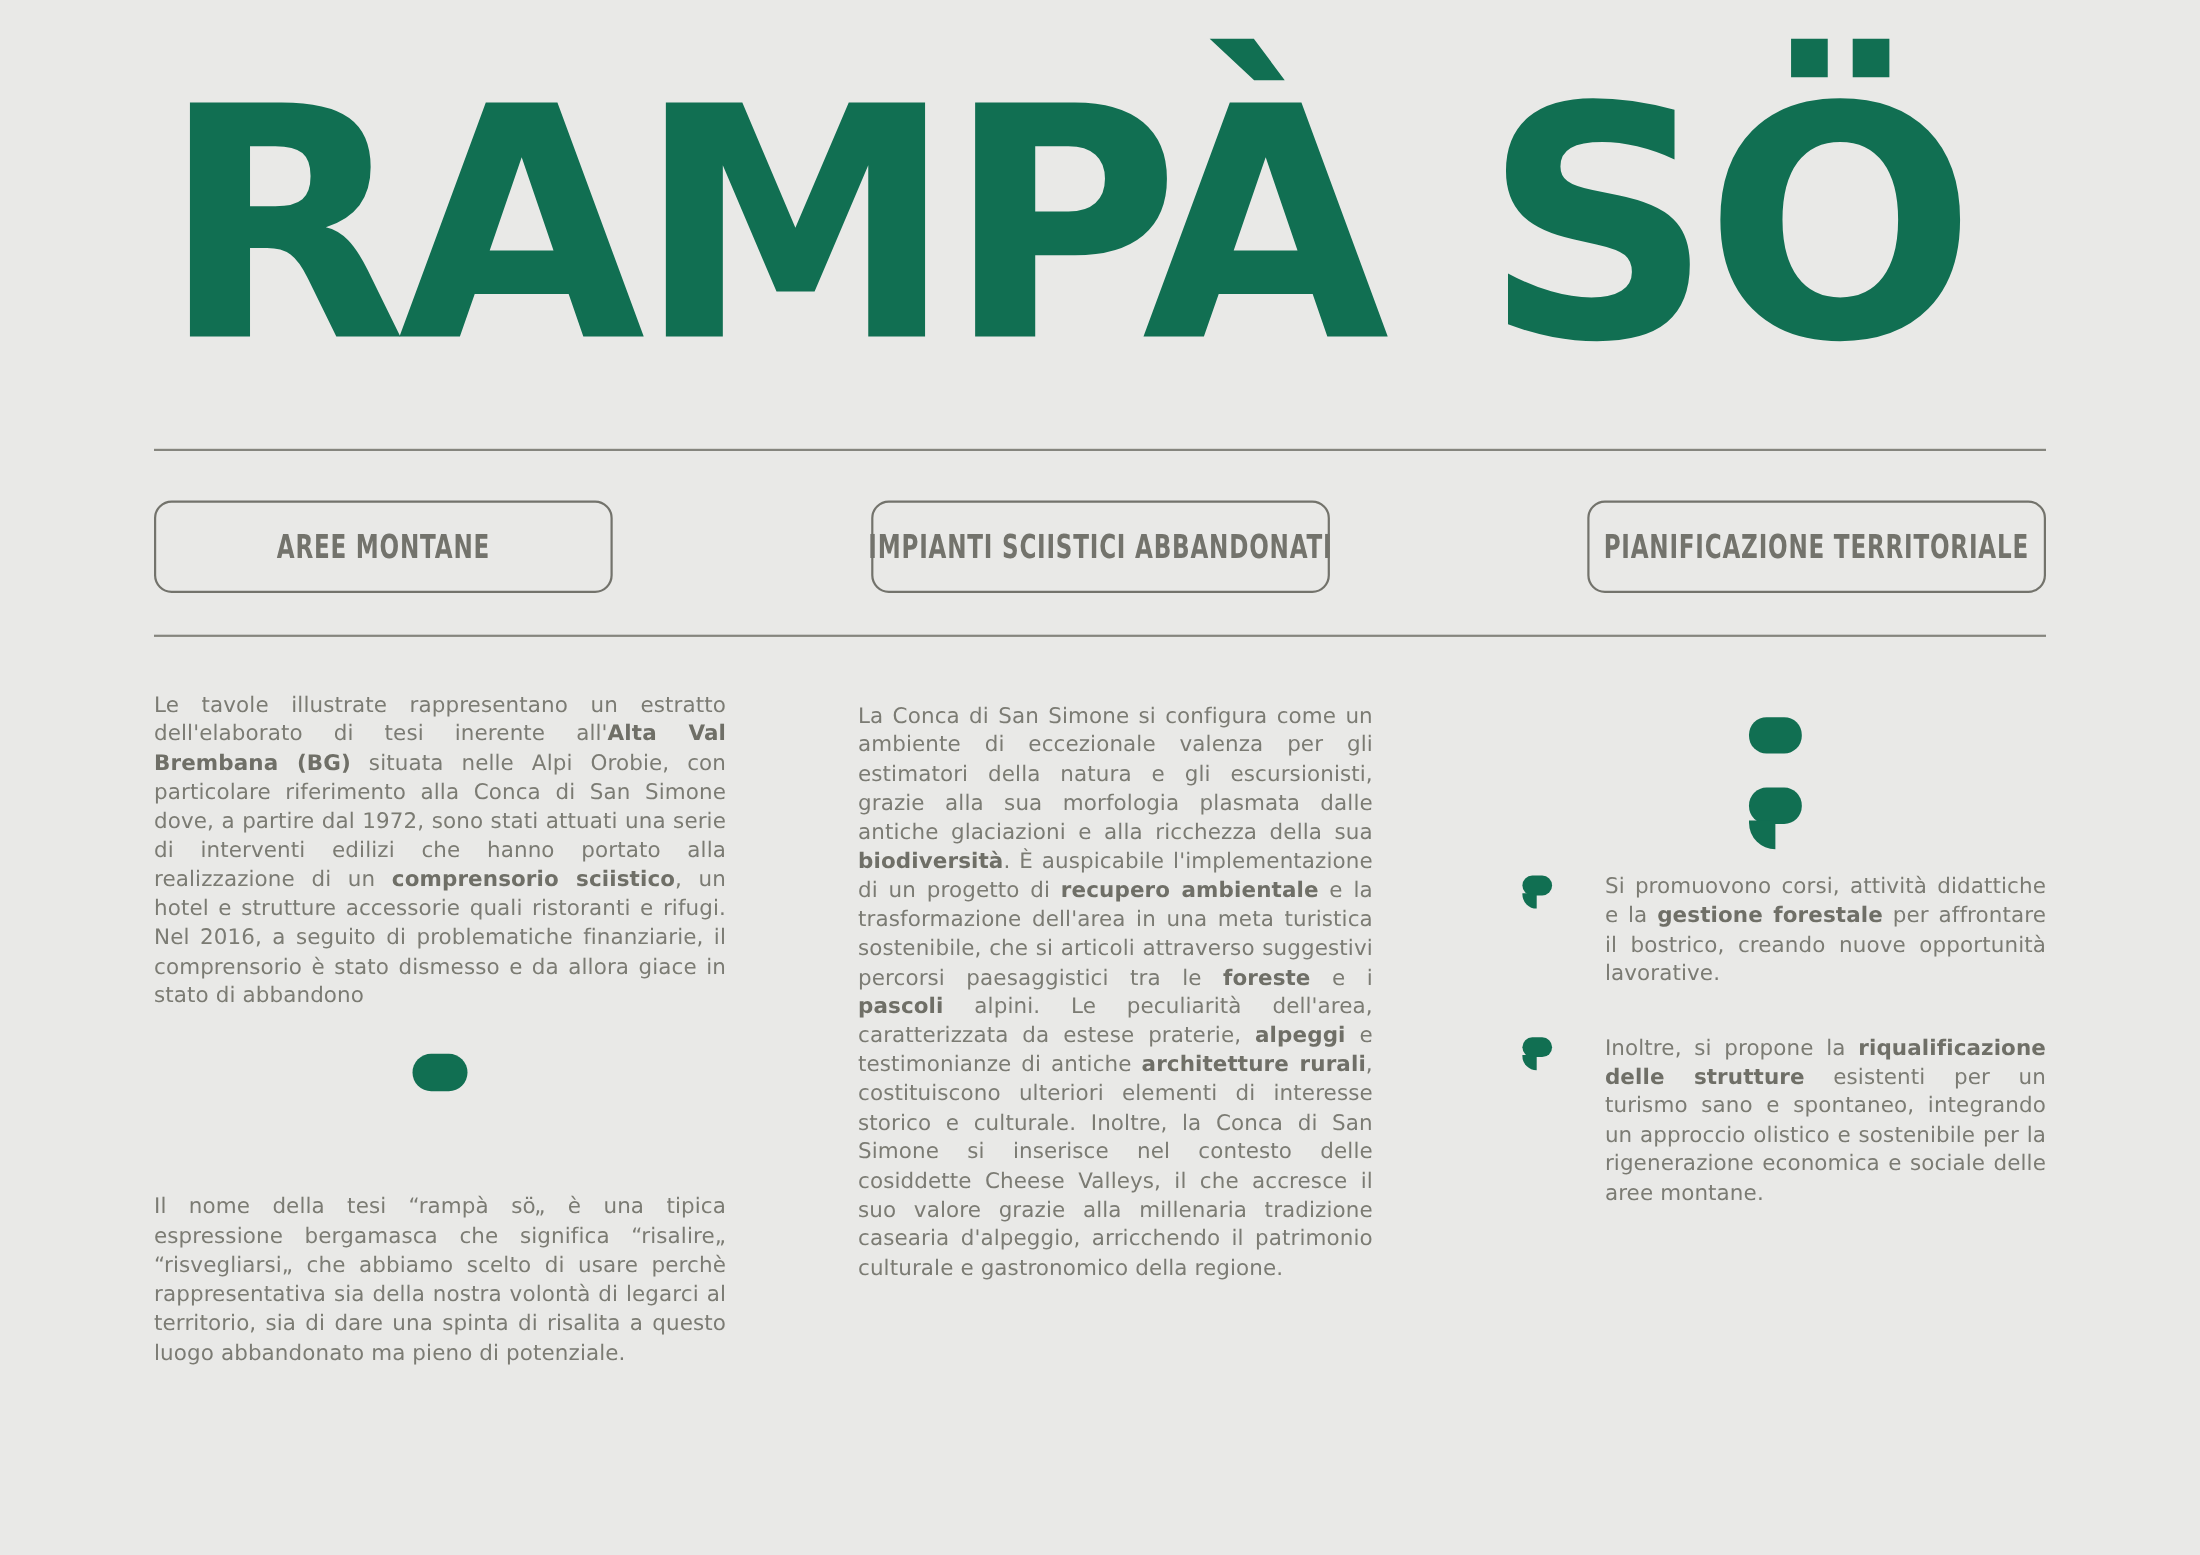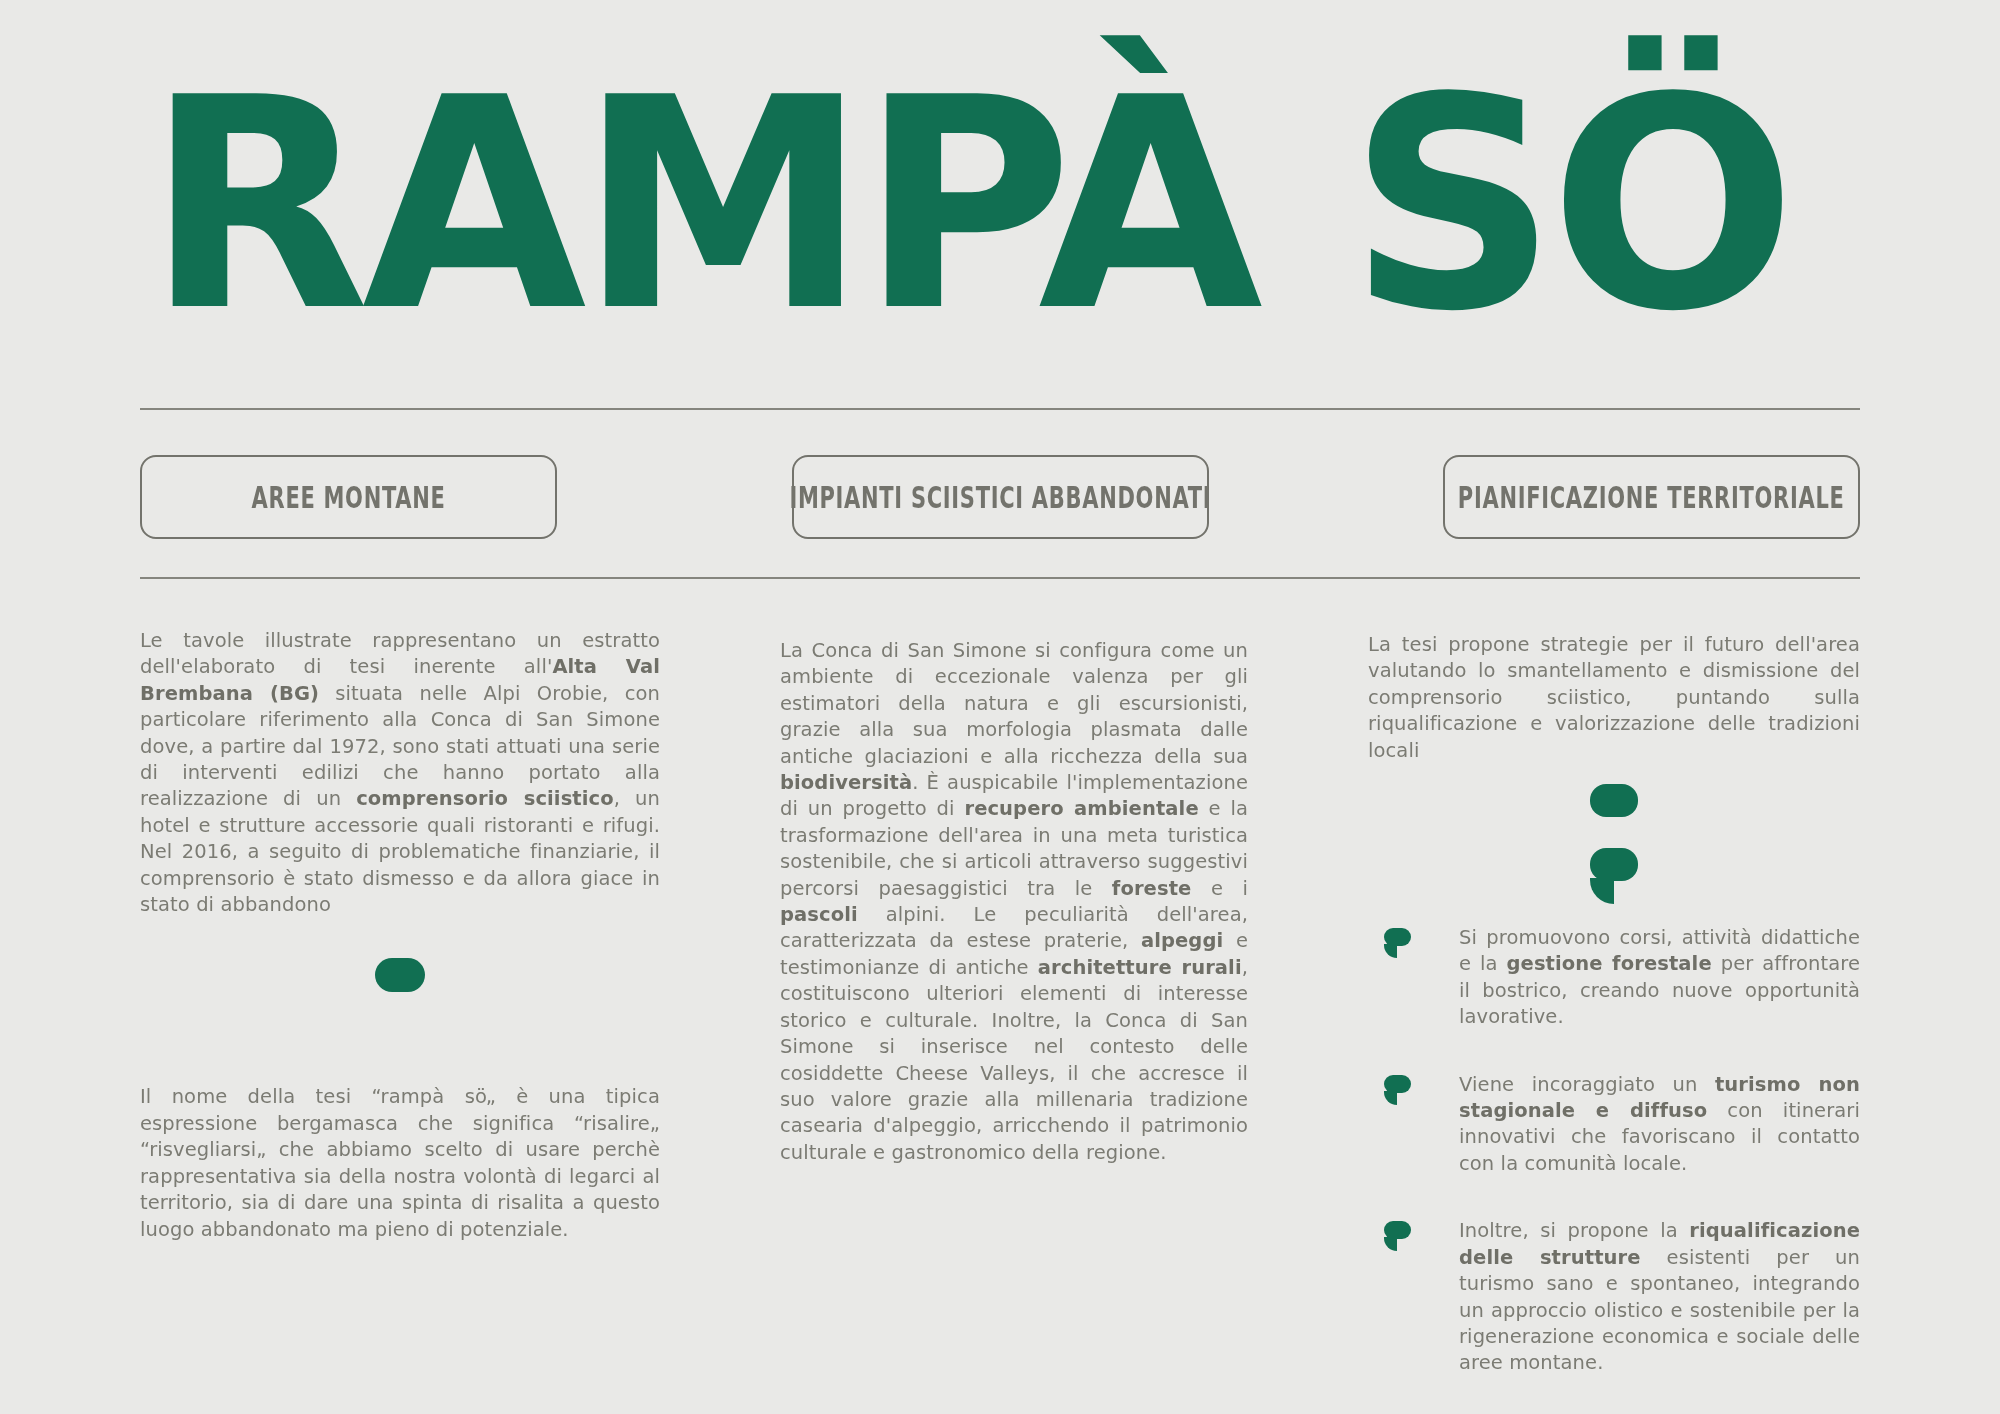--- a/index.html
+++ b/index.html
@@ -125,33 +125,28 @@
       <p><span>Le tavole illustrate rappresentano un estratto dell'elaborato di tesi inerente all'</span><span class="b">Alta Val Brembana (BG)</span><span> situata nelle Alpi Orobie, con particolare riferimento alla Conca di San Simone dove, a partire dal 1972, sono stati attuati una serie di interventi edilizi che hanno portato alla realizzazione di un </span><span class="b">comprensorio sciistico</span><span>, un hotel e strutture accessorie quali ristoranti e rifugi. Nel 2016, a seguito di problematiche finanziarie, il comprensorio è stato dismesso e da allora giace in stato di abbandono</span></p>
       <div class="dot-pill"></div>
       <p><span>Il nome della tesi “</span><span class="i">rampà sö</span><span>„ è una tipica espressione bergamasca che significa “</span><span class="i">risalire</span><span>„ “</span><span class="i">risvegliarsi</span><span>„ che abbiamo scelto di usare perchè rappresentativa sia della nostra volontà di legarci al territorio, sia di dare una spinta di risalita a questo luogo abbandonato ma pieno di potenziale.</span></p>
     </div>
 
     <div class="col col-2">
       <p><span>La Conca di San Simone si configura come un ambiente di eccezionale valenza per gli estimatori della natura e gli escursionisti, grazie alla sua morfologia plasmata dalle antiche glaciazioni e alla ricchezza della sua </span><span class="b">biodiversità</span><span>. È auspicabile l'implementazione di un progetto di </span><span class="b">recupero ambientale</span><span> e la trasformazione dell'area in una meta turistica sostenibile, che si articoli attraverso suggestivi percorsi paesaggistici tra le </span><span class="b">foreste</span><span> e i </span><span class="b">pascoli</span><span> alpini. Le peculiarità dell'area, caratterizzata da estese praterie, </span><span class="b">alpeggi</span><span> e testimonianze di antiche </span><span class="b">architetture rurali</span><span>, costituiscono ulteriori elementi di interesse storico e culturale. Inoltre, la Conca di San Simone si inserisce nel contesto delle cosiddette </span><span class="i">Cheese Valleys</span><span>, il che accresce il suo valore grazie alla millenaria tradizione casearia d'alpeggio, arricchendo il patrimonio culturale e gastronomico della regione.</span></p>
     </div>
 
     <div class="col col-3">
-      <p><span>La tesi propone strategie per il futuro dell'area valutando lo smantellamento e dismissione del comprensorio sciistico, puntando sulla riqualificazione e valorizzazione delle tradizioni locali</span></p>
       <div class="big-semicolon">
         <div class="blob"></div>
         <div class="comma-blob"></div>
       </div>
       <ul class="props">
         <li>
           <span class="comma-bullet"></span>
           <span><span>Si promuovono corsi, attività didattiche e la </span><span class="b">gestione forestale</span><span> per affrontare il bostrico, creando nuove opportunità lavorative.</span></span>
-        </li>
-        <li>
-          <span class="comma-bullet"></span>
-          <span><span>Viene incoraggiato un </span><span class="b">turismo non stagionale e diffuso</span><span> con itinerari innovativi che favoriscano il contatto con la comunità locale.</span></span>
         </li>
         <li>
           <span class="comma-bullet"></span>
           <span><span>Inoltre, si propone la </span><span class="b">riqualificazione delle strutture</span><span> esistenti per un turismo sano e spontaneo, integrando un approccio olistico e sostenibile per la rigenerazione economica e sociale delle aree montane.</span></span>
         </li>
       </ul>
     </div>
 
   </div>
 </div>

